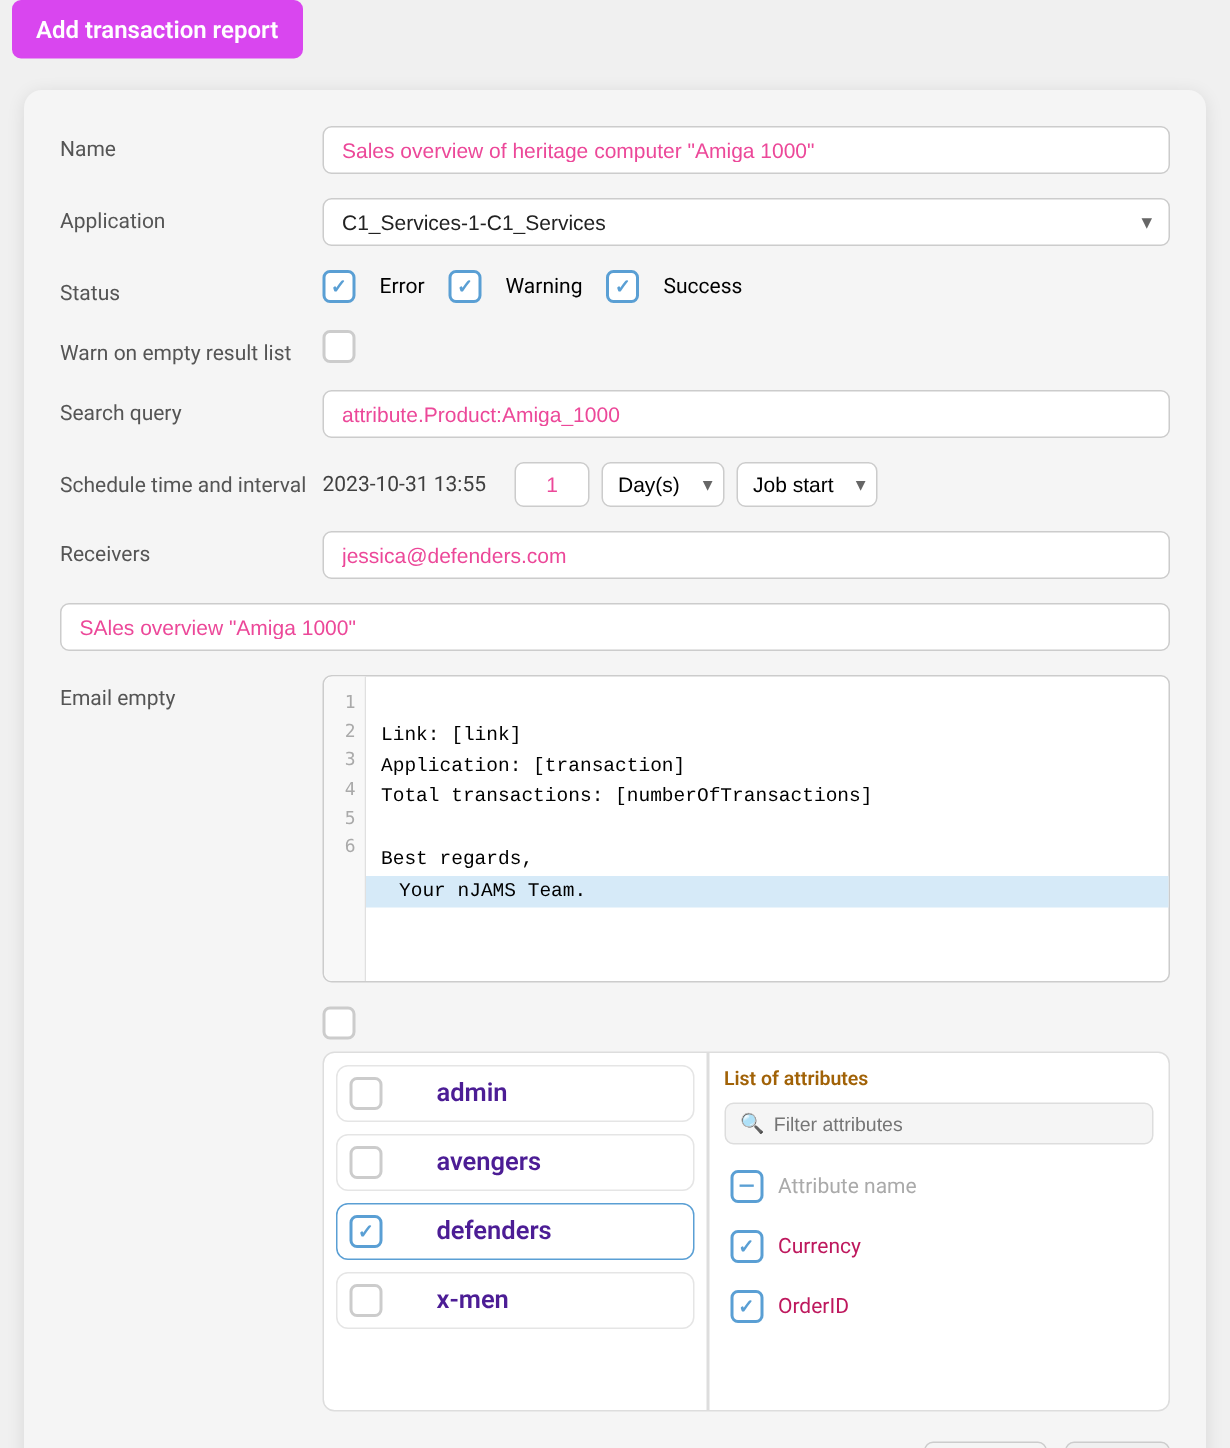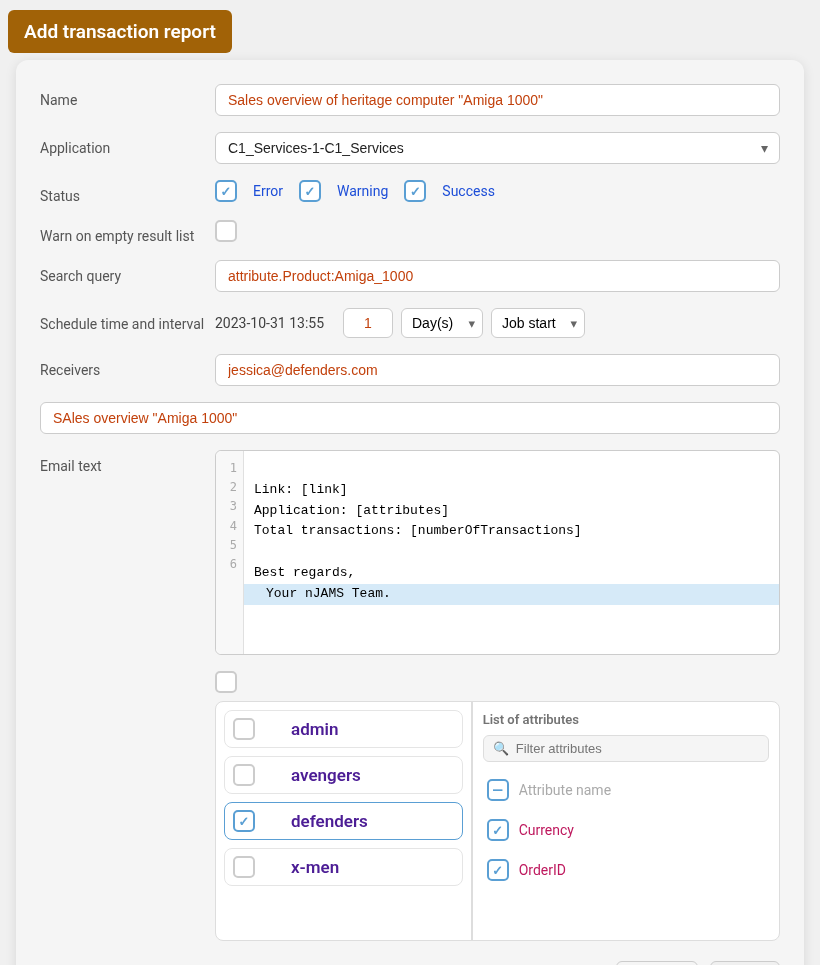--- a/index.html
+++ b/index.html
@@ -5,29 +5,29 @@
     * { box-sizing: border-box; margin: 0; padding: 0; }
     body {
       font-family: -apple-system, BlinkMacSystemFont, 'Segoe UI', Roboto, sans-serif;
       background: #f0f0f0;
       width: 820px;
       min-height: 965px;
       position: relative;
     }
 
     .header-bar {
-      background: #a16207;
+      background: #d946ef;
       color: #fff;
       padding: 10px 16px;
-      font-size: 19px;
+      font-size: 16px;
       font-weight: 600;
       display: inline-block;
       border-radius: 6px;
       position: absolute;
-      top: 10px;
+      top: 0;
       left: 8px;
     }
 
     .modal-container {
       background: #f5f5f5;
       border-radius: 12px;
       margin: 60px 16px 16px 16px;
       padding: 24px 24px 16px 24px;
       box-shadow: 0 2px 12px rgba(0,0,0,0.1);
     }
@@ -50,21 +50,21 @@
       flex: 1;
     }
 
     .text-input {
       width: 100%;
       border: 1px solid #ccc;
       border-radius: 6px;
       padding: 7px 12px;
       font-size: 14px;
       background: #fff;
-      color: #c2410c;
+      color: #ec4899;
       outline: none;
     }
 
     .select-input {
       width: 100%;
       border: 1px solid #ccc;
       border-radius: 6px;
       padding: 7px 12px;
       font-size: 14px;
       background: #fff;
@@ -92,21 +92,21 @@
       display: flex;
       align-items: center;
       gap: 16px;
     }
 
     .status-item {
       display: flex;
       align-items: center;
       gap: 6px;
       font-size: 14px;
-      color: #1d4ed8;
+      color: #000000;
     }
 
     .checkbox-checked {
       width: 22px;
       height: 22px;
       border: 2px solid #5a9fd4;
       border-radius: 5px;
       background: #fff;
       display: flex;
       align-items: center;
@@ -231,21 +231,21 @@
     }
 
     .attributes-panel {
       flex: 1.2;
       padding: 10px;
     }
 
     .panel-title {
       font-size: 13px;
       font-weight: 600;
-      color: #737373;
+      color: #a16207;
       margin-bottom: 8px;
     }
 
     .filter-bar {
       display: flex;
       align-items: center;
       border: 1px solid #ddd;
       border-radius: 6px;
       padding: 5px 10px;
       background: #f5f5f5;
@@ -438,34 +438,34 @@
     </div>
   </div>
 
   <div class="form-row">
     <div class="form-control-wrap">
       <input class="text-input" type="text" value="SAles overview &quot;Amiga 1000&quot;" style="">
     </div>
   </div>
 
   <div class="form-row">
-    <div class="form-label">Email text</div>
+    <div class="form-label">Email empty</div>
     <div class="form-control-wrap">
       <div class="code-editor">
         <div class="line-numbers">
           <div>1</div>
           <div>2</div>
           <div>3</div>
           <div>4</div>
           <div>5</div>
           <div>6</div>
         </div>
         <div class="code-content">
 <span>Link: [link]
-</span><span>Application: [attributes]
+</span><span>Application: [transaction]
 </span><span>Total transactions: [numberOfTransactions]
 </span><span>
 </span><span>Best regards,
 </span><span class="code-line-highlight">Your nJAMS Team.</span>
         </div>
       </div>
     </div>
   </div>
 
   <div class="form-row" style="align-items:stretch;">

